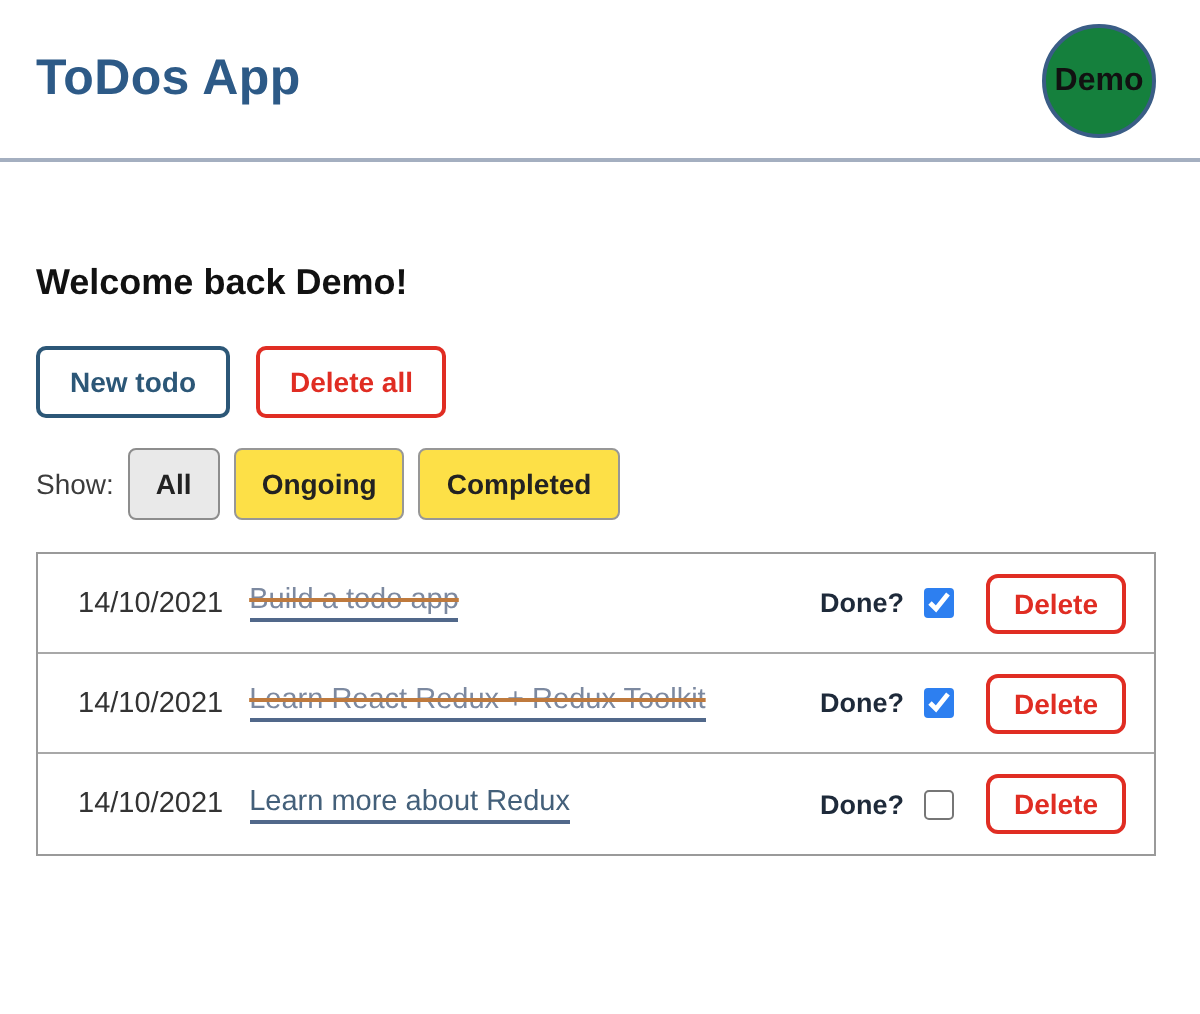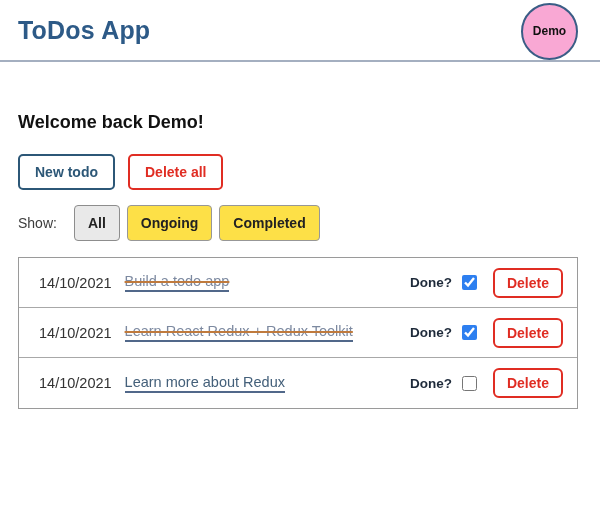--- a/index.html
+++ b/index.html
@@ -6,40 +6,40 @@
   html, body { background: #fff; }
   body {
     font-family: "Liberation Sans", sans-serif;
     color: #1a1a1a;
     width: 600px;
   }
   .app { width: 600px; height: 507px; overflow: hidden; background: #fff; }
 
   
   .header {
-    height: 62px;
+    height: 81px;
     display: flex;
     align-items: center;
     justify-content: space-between;
     padding: 0 22px 0 18px;
     border-bottom: 2px solid #a4afc0;
   }
   .app-title {
     font-size: 25px;
     font-weight: bold;
     color: #2d5a87;
     letter-spacing: 0.2px;
   }
   .avatar {
     width: 57px; height: 57px;
     border-radius: 50%;
-    background: #f9a8d4;
+    background: #15803d;
     border: 2px solid #3a5d86;
     display: flex; align-items: center; justify-content: center;
-    font-size: 12px; font-weight: bold; color: #111;
+    font-size: 16px; font-weight: bold; color: #111;
     margin-top: 2px;
     cursor: pointer;
   }
 
   
   .main { padding: 0 22px 0 18px; }
   .welcome {
     margin-top: 50px;
     font-size: 18px;
     font-weight: bold;
@@ -53,21 +53,21 @@
     font-size: 14px;
     font-weight: bold;
     padding: 8px 15px;
     border-radius: 5px;
     cursor: pointer;
   }
   .btn-blue { border: 2px solid #2c5777; color: #2c5777; }
   .btn-red  { border: 2px solid #e02d23; color: #e02d23; }
 
   .filters { margin-top: 15px; display: flex; align-items: center; gap: 7px; }
-  .filters-label { font-size: 14px; color: #3c3c3c; margin-right: 10px; }
+  .filters-label { font-size: 14px; color: #3c3c3c; margin-right: 0; }
   .filter-btn {
     background: #fde047;
     border: 1px solid #979797;
     border-radius: 4px;
     font-family: "Liberation Sans", sans-serif;
     font-size: 14px;
     font-weight: bold;
     color: #222;
     padding: 9px 13px;
     cursor: pointer;

